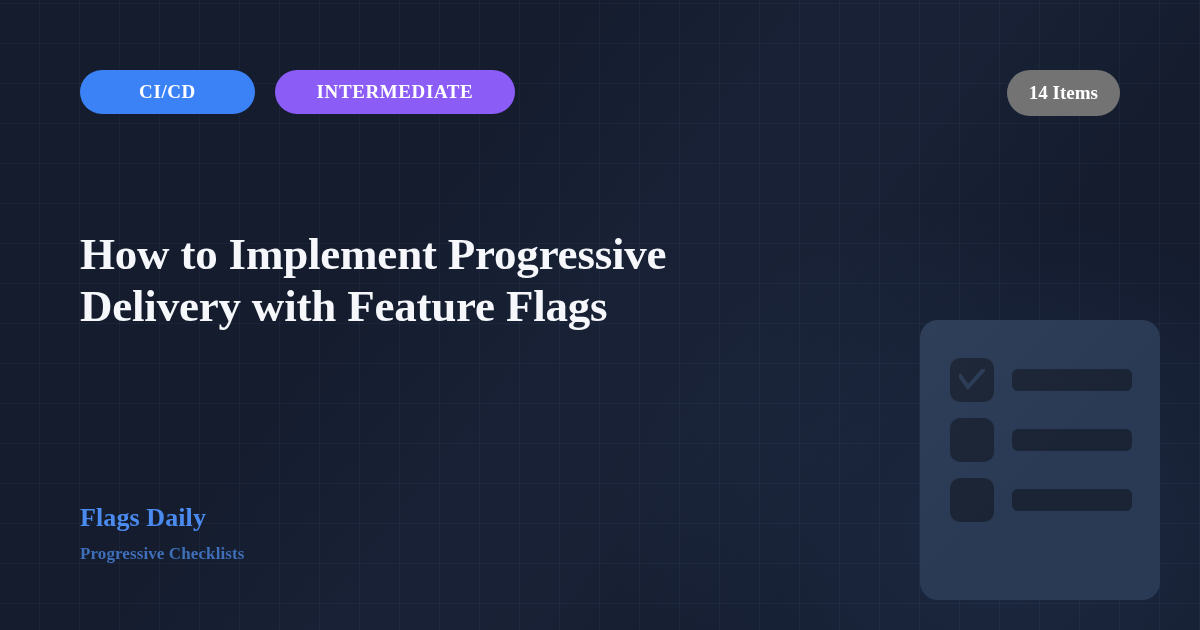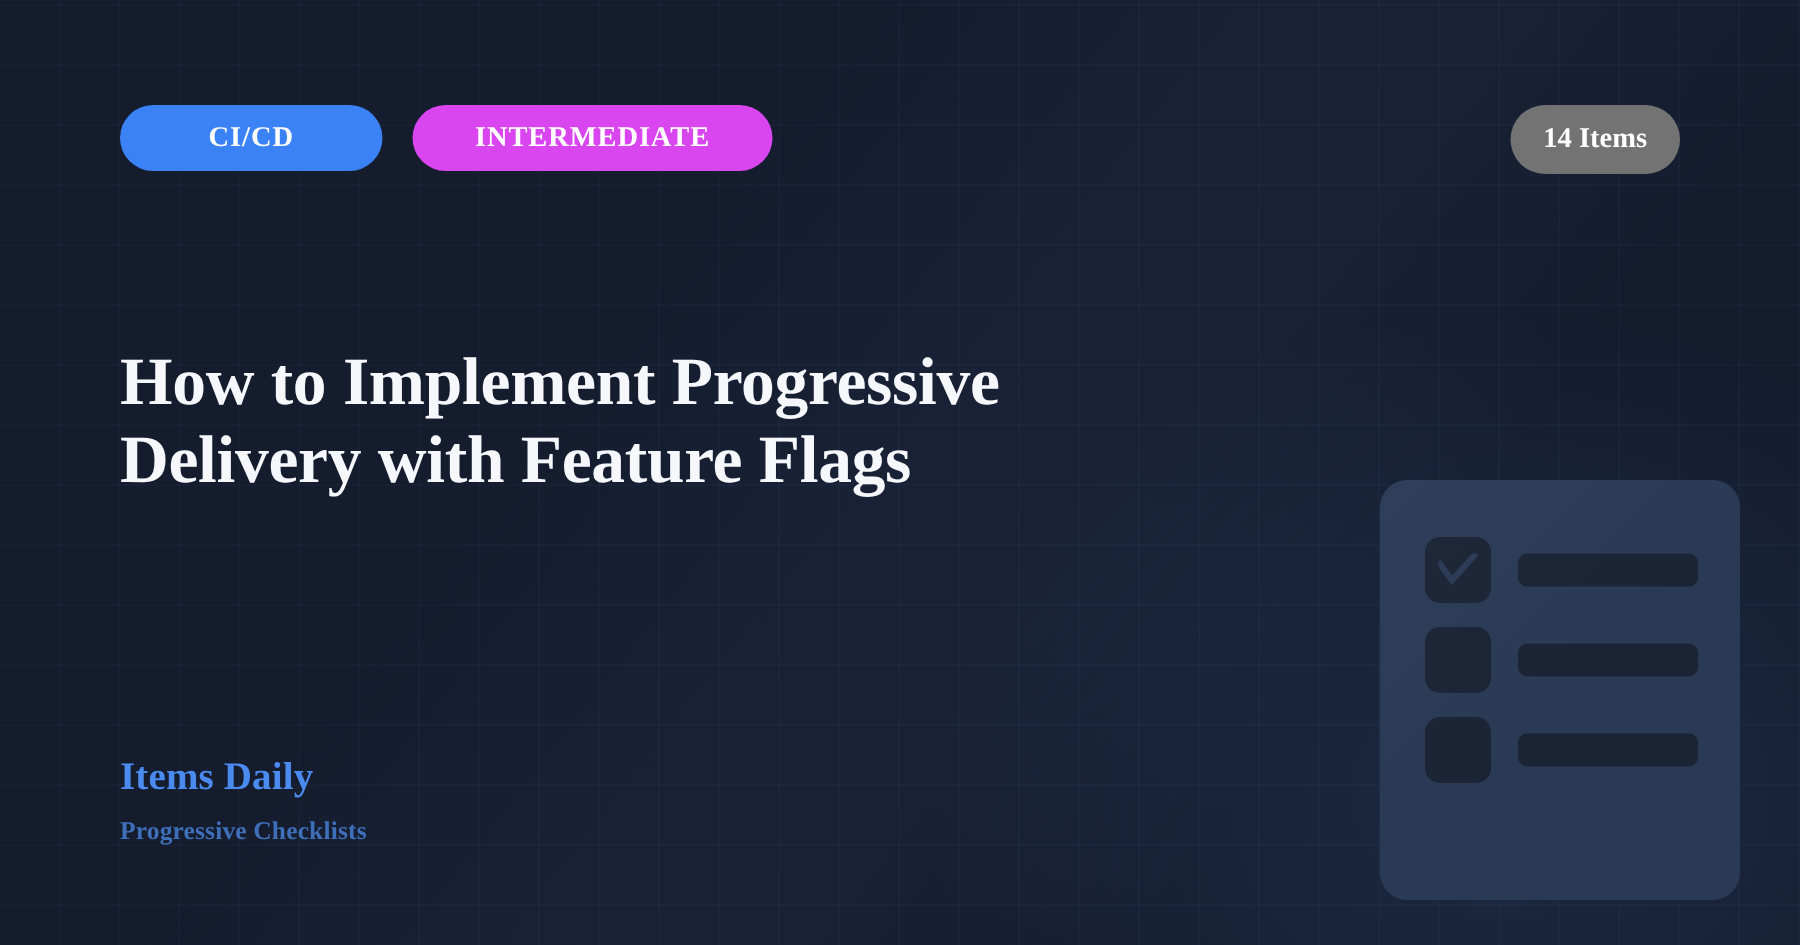--- a/index.html
+++ b/index.html
@@ -74,21 +74,21 @@
     padding: 0 28px;
     border-radius: 22px;
     color: #ffffff;
     font-size: 19px;
     font-weight: bold;
     letter-spacing: 0.6px;
     white-space: nowrap;
     box-sizing: border-box;
   }
   .badge--category { background: #3b82f6; min-width: 175px; }
-  .badge--level    { background: #d946ef; min-width: 240px; }
+  .badge--level    { background: #8b5cf6; min-width: 240px; }
 
   .badge--count {
     position: absolute;
     right: 80px;
     top: 70px;
     display: inline-flex;
     align-items: center;
     justify-content: center;
     height: 46px;
     padding: 0 22px;
@@ -202,21 +202,21 @@
   <div class="badge-row">
     <span class="badge badge--category">CI/CD</span>
     <span class="badge badge--level">INTERMEDIATE</span>
   </div>
 
   <span class="badge--count">14 Items</span>
 
   <h1 class="headline">How to Implement Progressive Delivery with Feature Flags</h1>
 
   <div class="brand">
-    <div class="brand-name">Items Daily</div>
+    <div class="brand-name">Flags Daily</div>
     <div class="brand-sub">Progressive Checklists</div>
   </div>
 
   <div class="checklist-card">
     <div class="checklist-rows">
 
       <div class="check-row">
         <span class="checkbox">
           <svg width="26" height="22" viewBox="0 0 26 22" aria-hidden="true">
             <path d="M1 7 L9 18 L25 0" fill="none" stroke="#2a3a55" stroke-width="4" stroke-linecap="square" stroke-linejoin="miter"></path>

